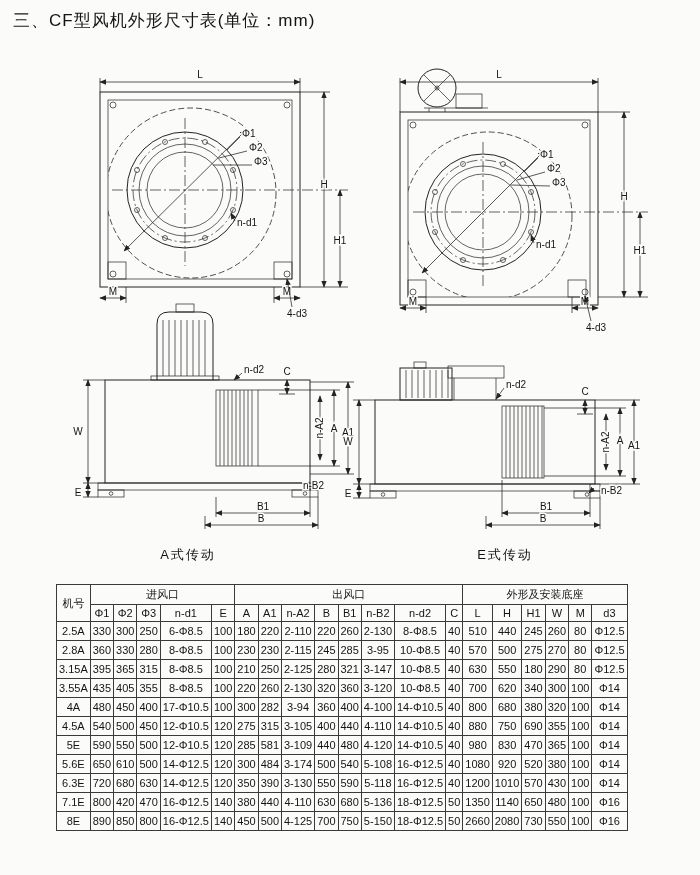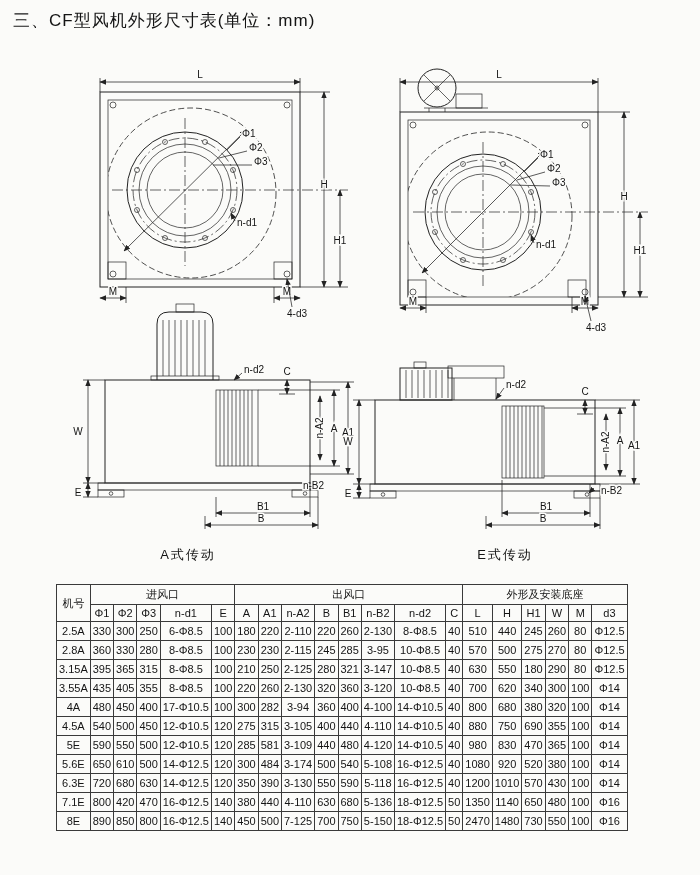--- a/index.html
+++ b/index.html
@@ -615,27 +615,27 @@
       </tr>
       <tr>
         <th>8E</th>
         <td>890</td>
         <td>850</td>
         <td>800</td>
         <td>16-Φ12.5</td>
         <td>140</td>
         <td>450</td>
         <td>500</td>
-        <td>7-125</td>
+        <td>4-125</td>
         <td>700</td>
         <td>750</td>
         <td>5-150</td>
         <td>18-Φ12.5</td>
         <td>50</td>
-        <td>2470</td>
-        <td>1480</td>
+        <td>2660</td>
+        <td>2080</td>
         <td>730</td>
         <td>550</td>
         <td>100</td>
         <td>Φ16</td>
       </tr>
     </tbody>
 </table>
 
 </body></html>

